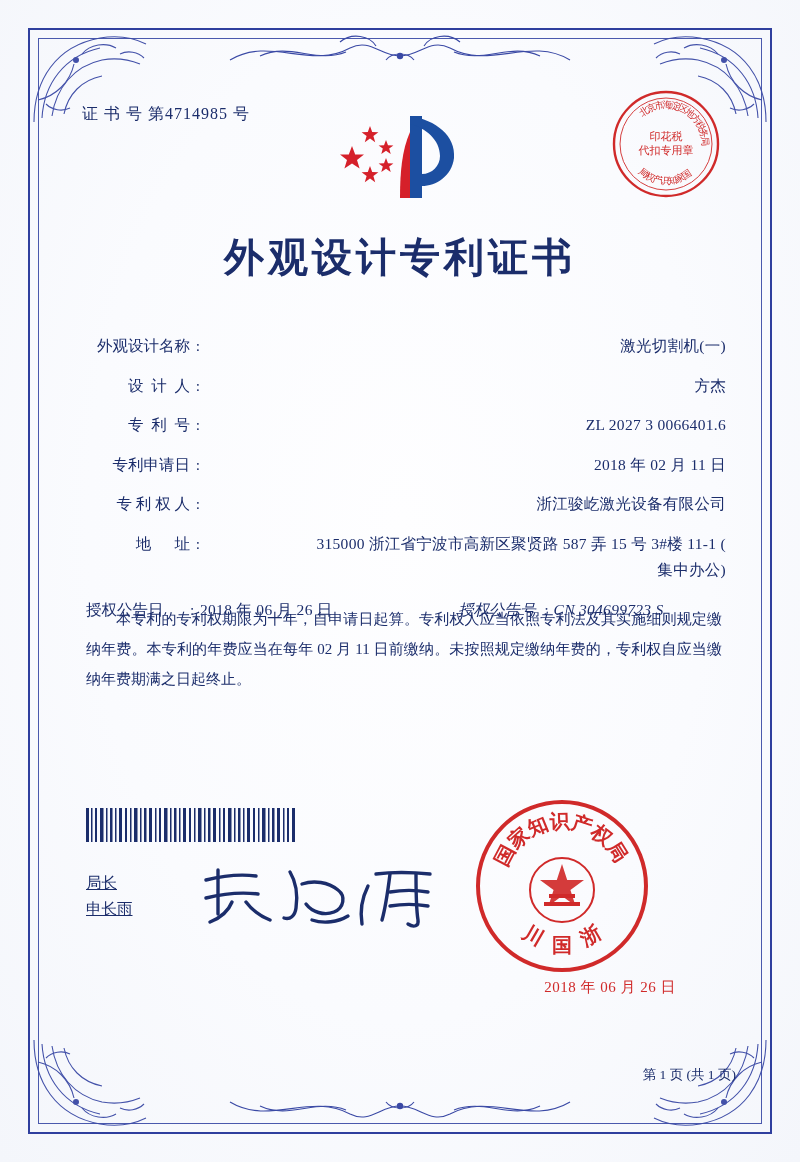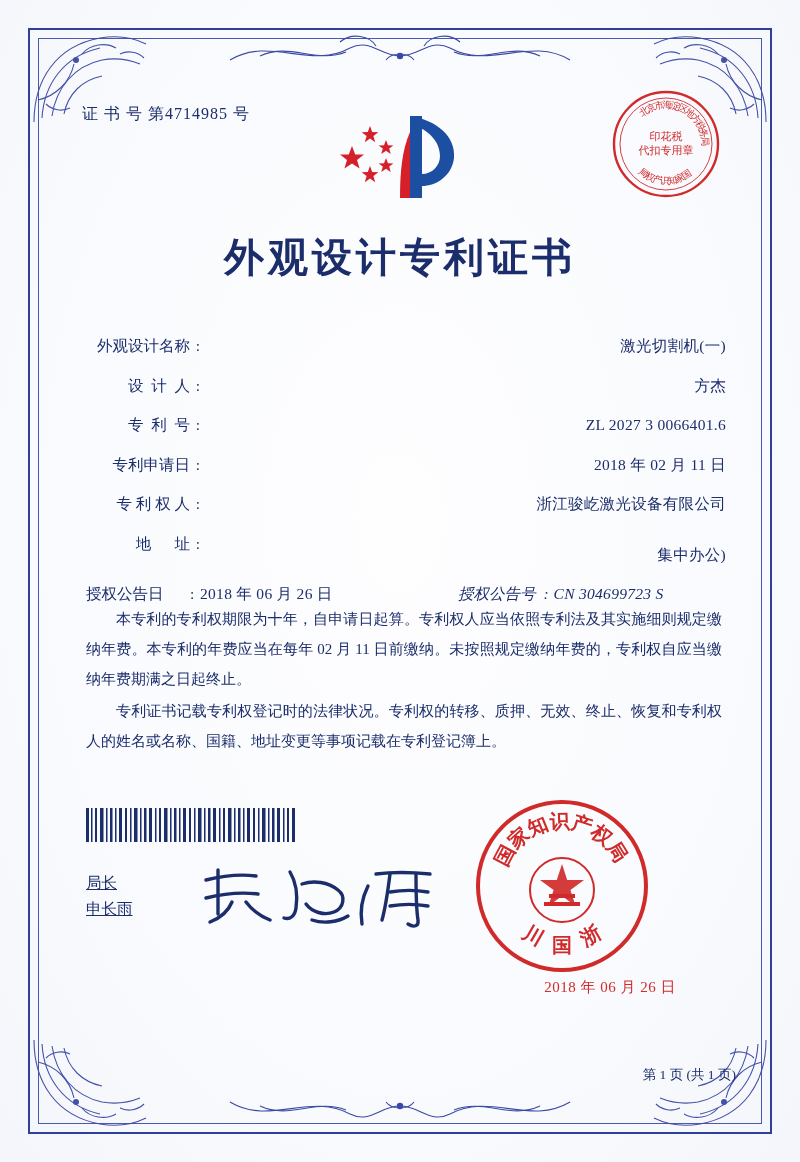--- a/index.html
+++ b/index.html
@@ -297,41 +297,41 @@
       <div class="field">
         <span class="f-label">专 利 权 人</span>
         <span class="f-colon">:</span>
         <span class="f-value">浙江骏屹激光设备有限公司</span>
       </div>
 
       <div class="field">
         <span class="f-label">地      址</span>
         <span class="f-colon">:</span>
         <span class="f-value">
+          <span>315000 浙江省宁波市高新区聚贤路 587 弄 15 号 3#楼 11-1 (</span>
           <span class="line2">集中办公)</span>
         </span>
       </div>
 
       <div class="row-inline">
         <div class="left">
           <span class="f-label">授权公告日</span>
           <span class="f-colon">:</span>
           <span class="f-value">2018 年 06 月 26 日</span>
         </div>
         <div class="right">
           <span class="f-label">授权公告号</span>
           <span class="f-colon">:</span>
           <span class="f-value">CN 304699723 S</span>
         </div>
       </div>
     </div>
 
     <div class="paras">
       <p>本专利的专利权期限为十年，自申请日起算。专利权人应当依照专利法及其实施细则规定缴纳年费。本专利的年费应当在每年 02 月 11 日前缴纳。未按照规定缴纳年费的，专利权自应当缴纳年费期满之日起终止。</p>
-      <p>专利证书记载专利权登记时的法律状况。专利权的转移、质押、无效、终止、恢复和专利权人的姓名或名称、国籍、地址变更等事项记载在专利登记簿上。</p>
     </div>
 
     <div class="barcode">
       <svg viewBox="0 0 212 34" preserveAspectRatio="none">
         <g fill="#1b2d6b">
           <rect x="0" y="0" width="3" height="34"></rect>
             <rect x="5" y="0" width="1.5" height="34"></rect>
           <rect x="9" y="0" width="2" height="34"></rect>
             <rect x="14" y="0" width="3.5" height="34"></rect>
           <rect x="20" y="0" width="1.5" height="34"></rect>

